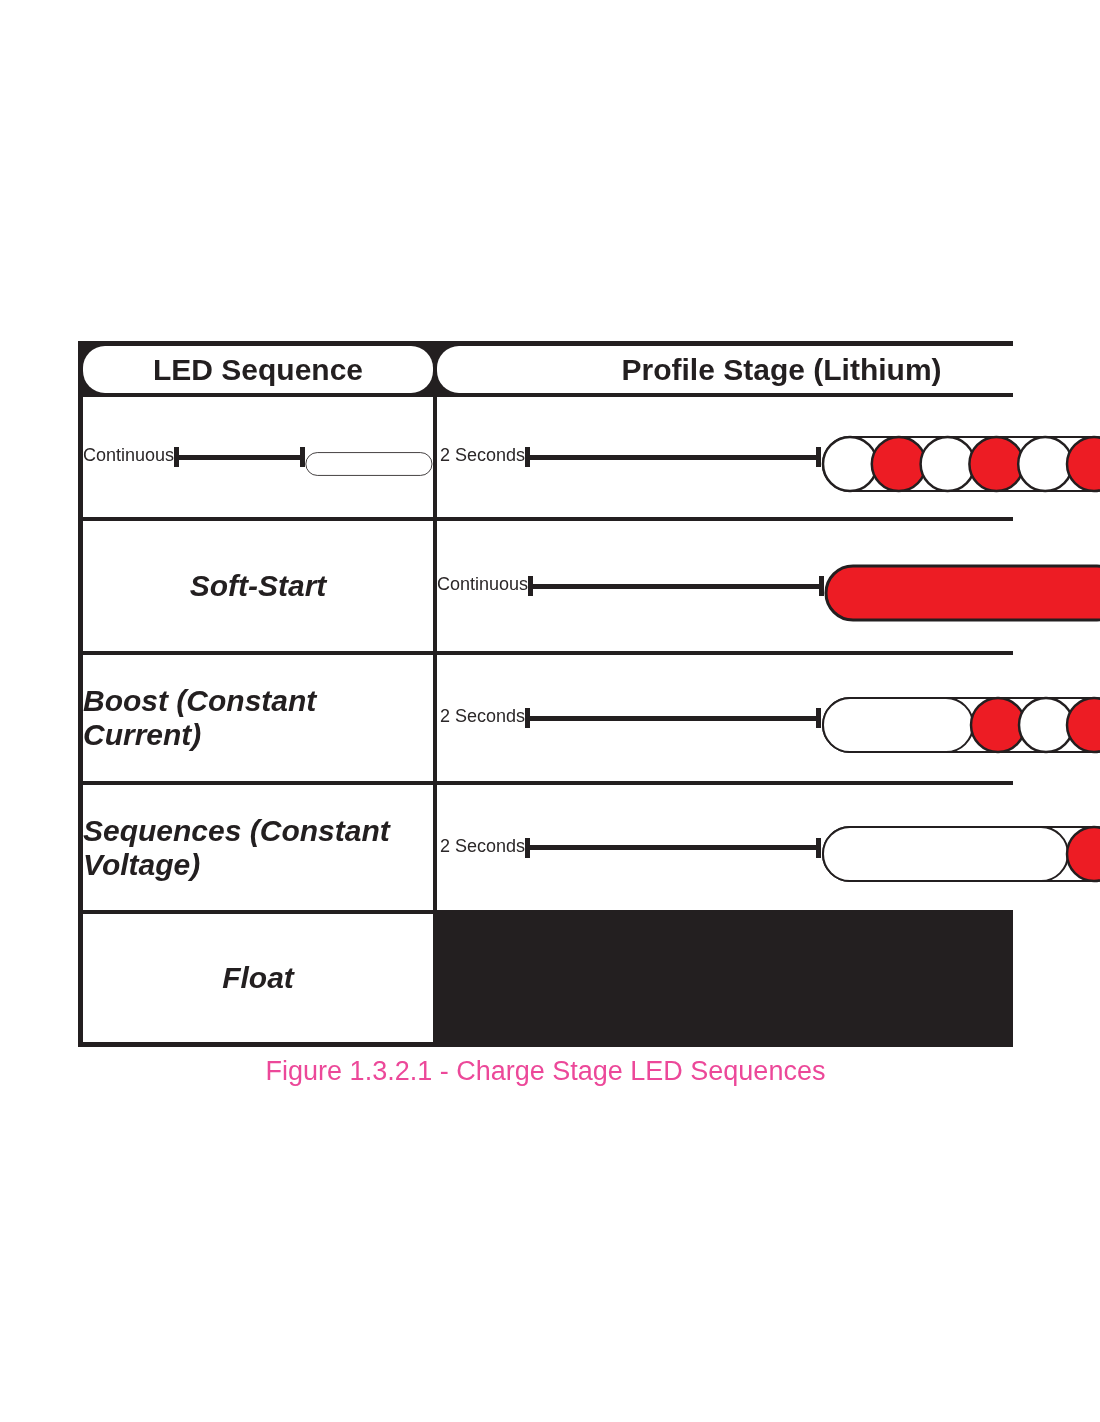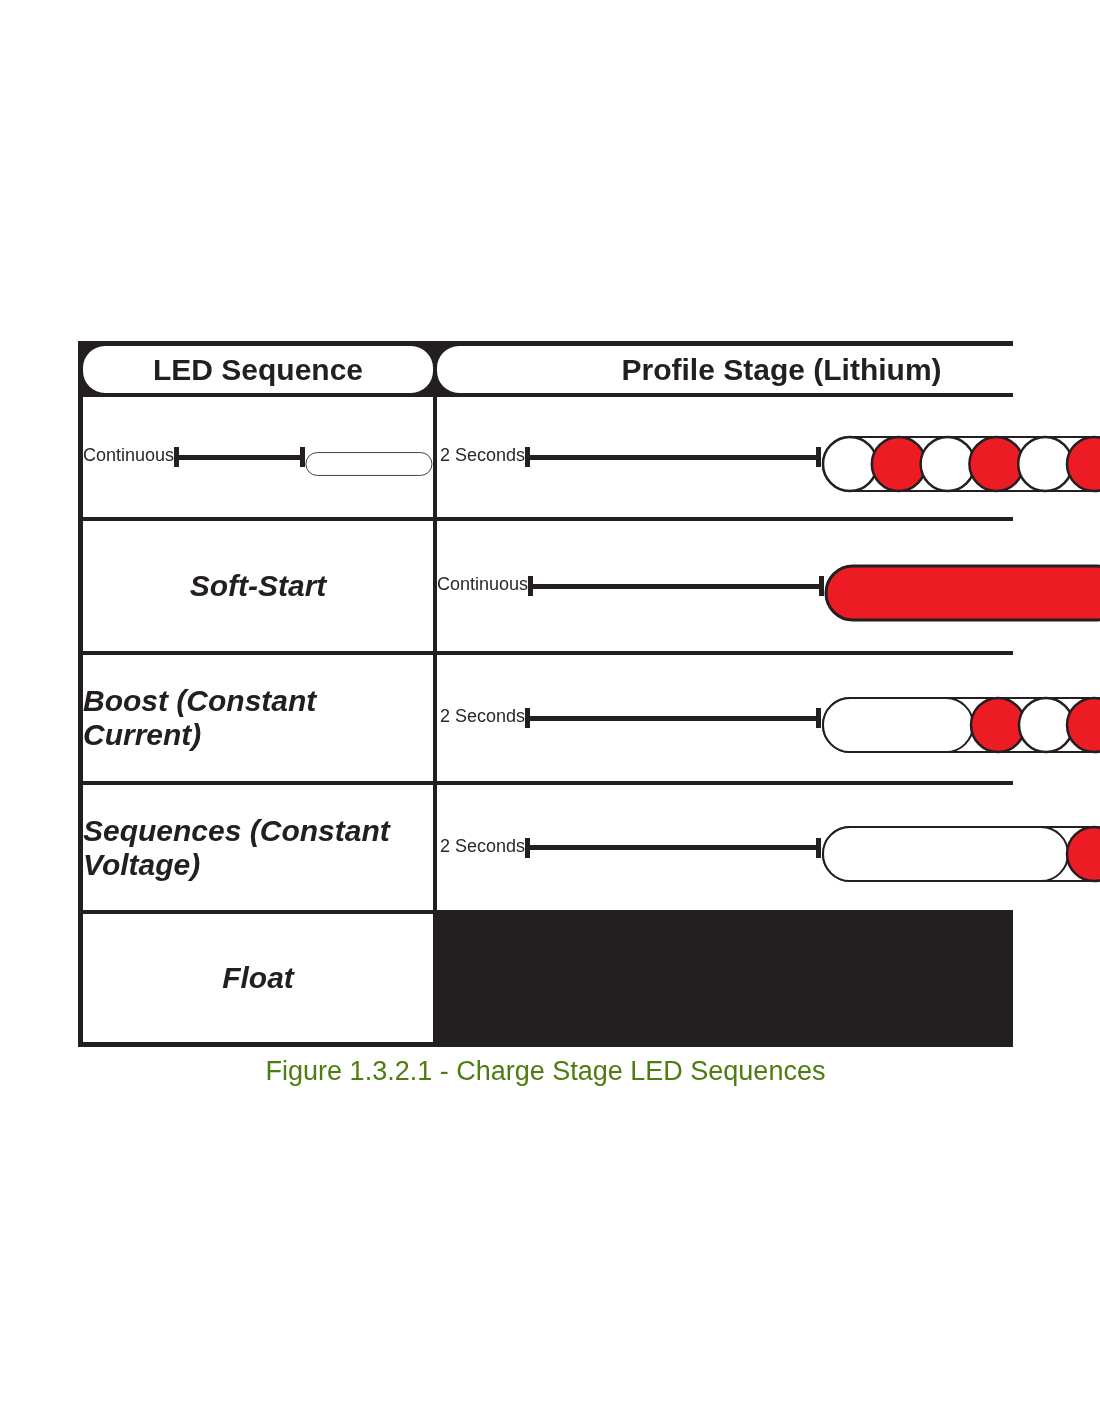--- a/index.html
+++ b/index.html
@@ -71,21 +71,21 @@
     margin-top: 13px;
     display: block;
   }
   .caption {
     position: absolute;
     left: 78px; top: 1056px;
     width: 935px;
     text-align: center;
     font-size: 27px;
     font-weight: 400;
-    color: #4d7c0f;
+    color: #ec4899;
   }
 </style>
 </head>
 <body>
 
 <div class="figure-table">
 
   <div class="cell hdr">
     <span>LED Sequence</span>
   </div>

